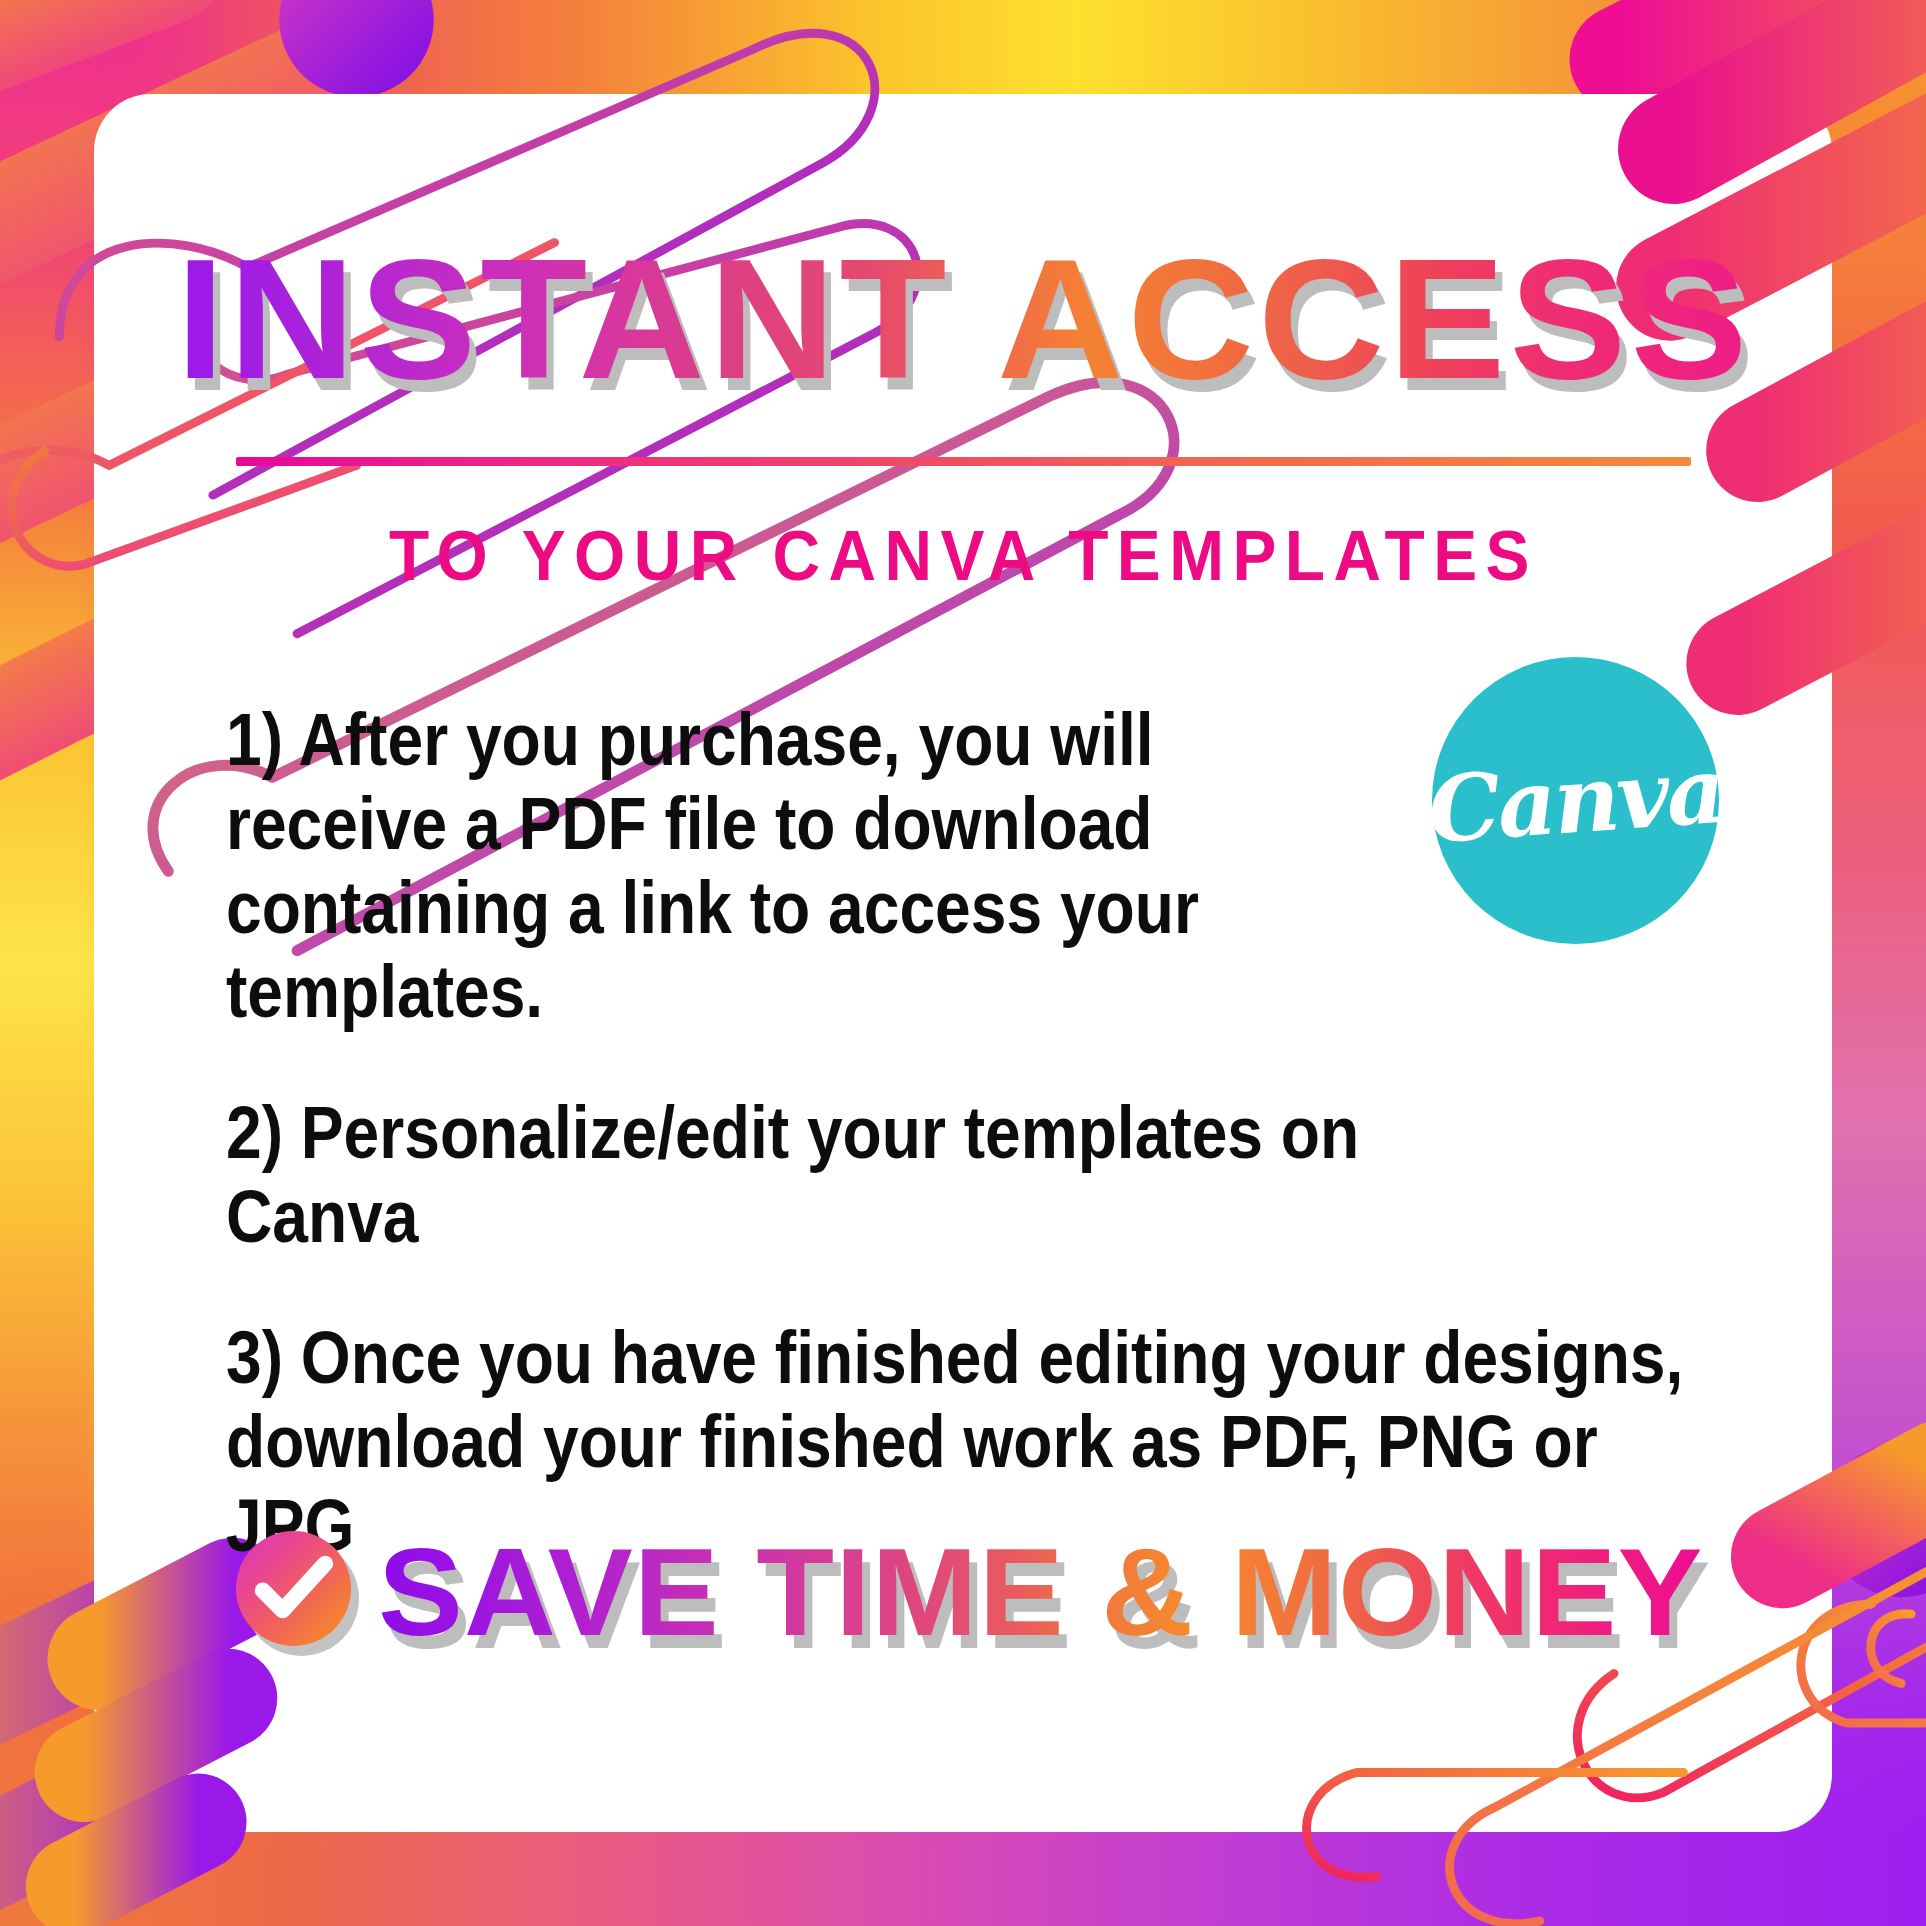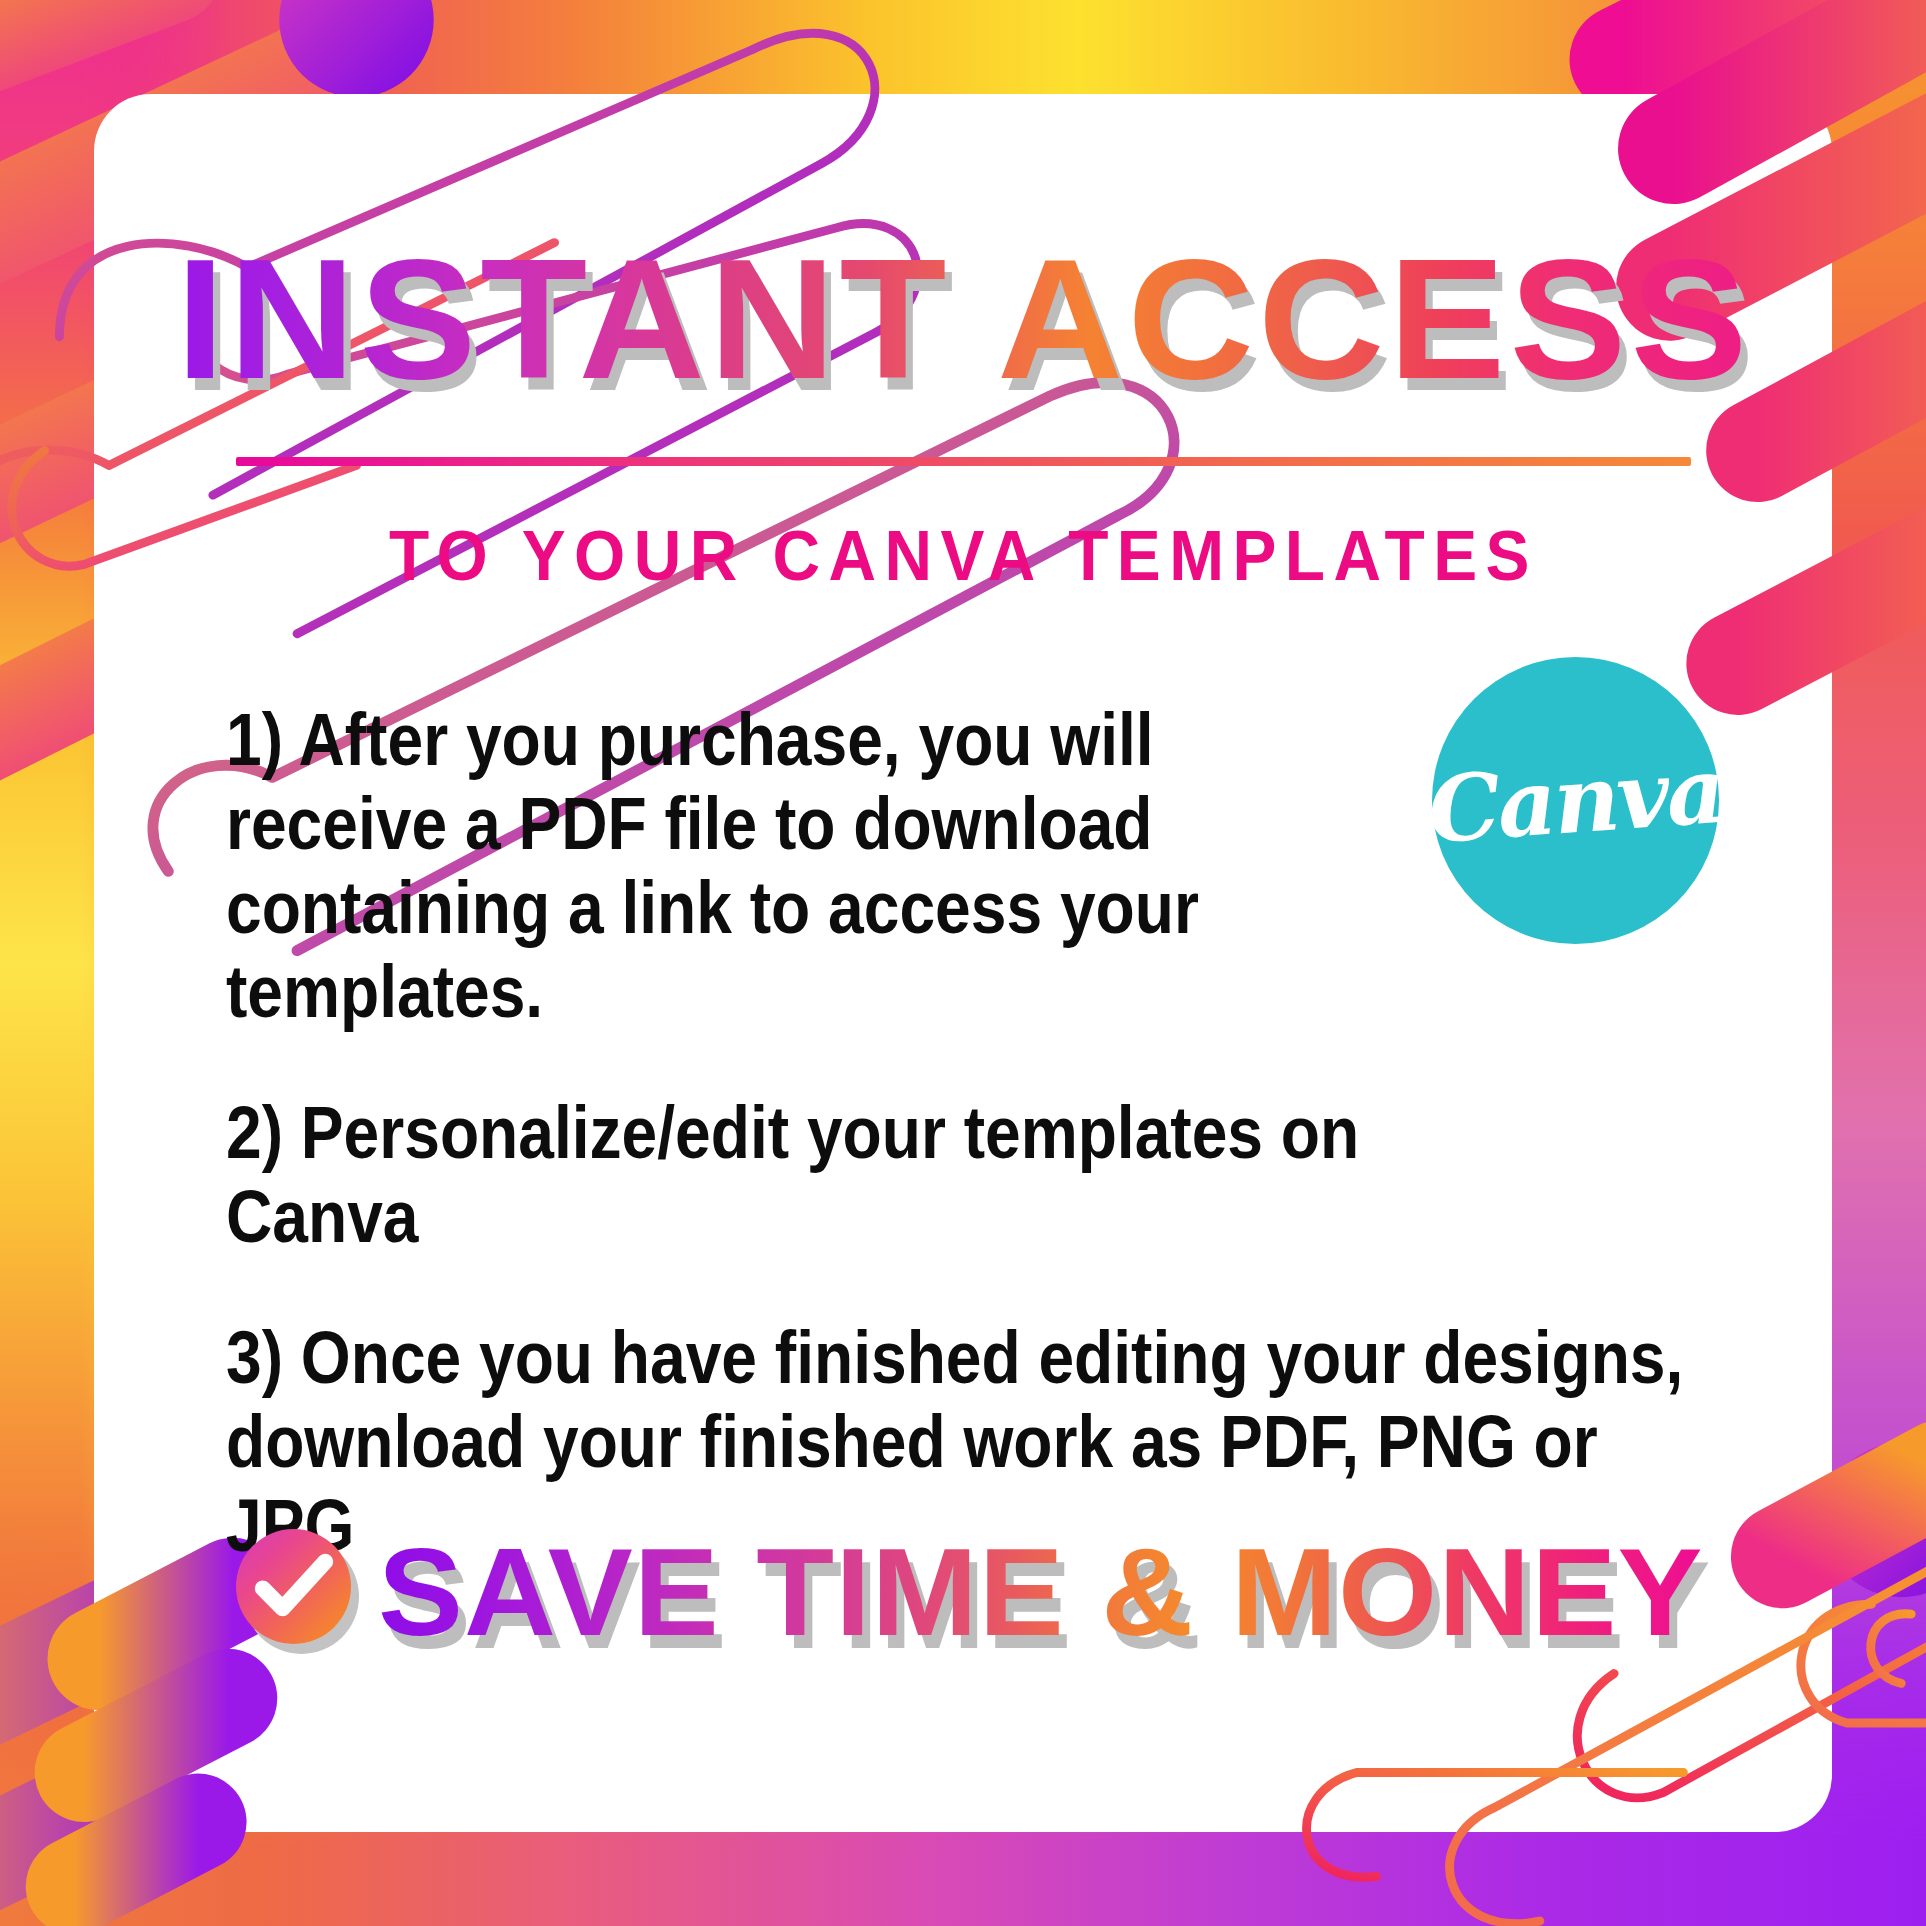--- a/index.html
+++ b/index.html
@@ -143,21 +143,21 @@
     transform-origin:left top;
   }
   .step{margin-bottom:57px;}
   .step:last-child{margin-bottom:0;}
   .step-1{width:1228px;}
   .step-3{width:1713px;}
 
   
   .banner{
     position:absolute;left:0;right:0;top:1529px;
-    display:flex;justify-content:center;gap:34px;
+    display:flex;align-items:center;justify-content:center;gap:34px;
   }
   .check-badge{
     position:relative;width:121px;height:121px;flex:0 0 auto;
   }
   .check-badge .circ{
     position:absolute;left:0;top:0;width:115px;height:115px;border-radius:50%;
     background:linear-gradient(135deg,#d63ac0 0%,#e9468f 30%,#f1635a 58%,#f5832f 85%,#f79226 100%);
     z-index:2;
   }
   .check-badge .shade{

